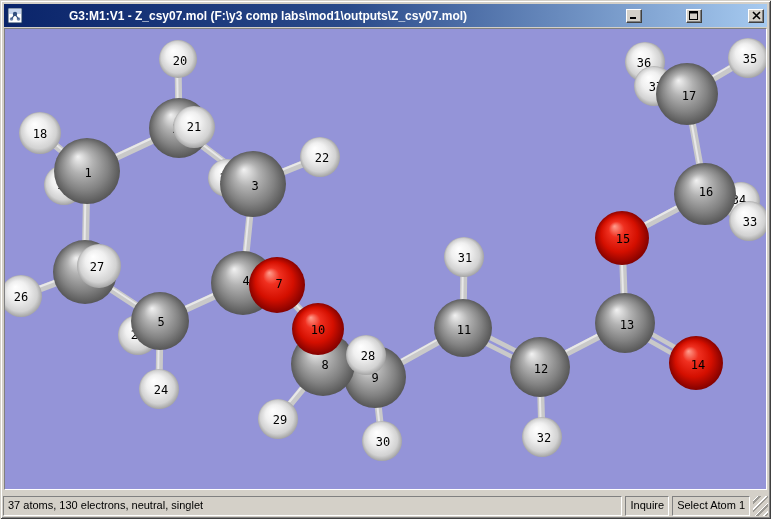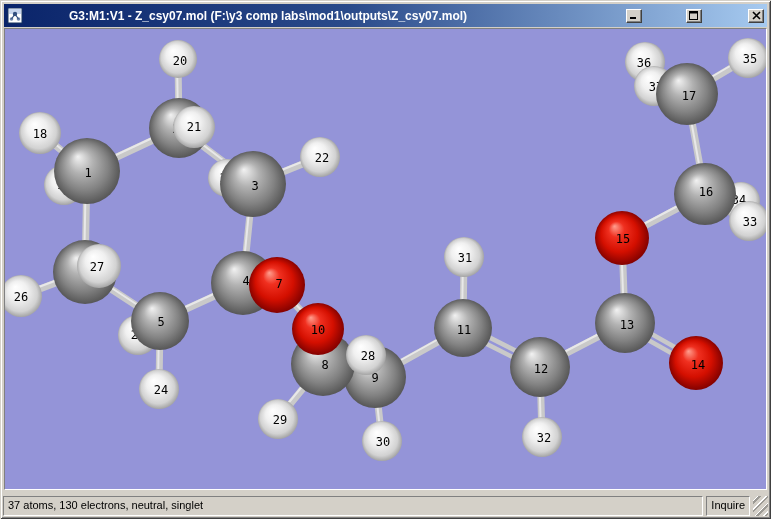--- a/index.html
+++ b/index.html
@@ -256,16 +256,17 @@
           <text x="706" y="195" class="alabel">16</text>
           <circle cx="749" cy="220" r="20" fill="url(#grad-H)"></circle>
           <text x="750" y="225" class="alabel">33</text>
         </g>
     </svg>
   </div>
 
   <div class="statusbar">
     <div class="sb-panel sb-info">37 atoms, 130 electrons, neutral, singlet</div>
     <div class="sb-panel">Inquire</div>
+    <div class="sb-panel">Select Atom 1</div>
     <div class="sb-panel sb-grip"></div>
   </div>
 
 </div>
 
 </body></html>

